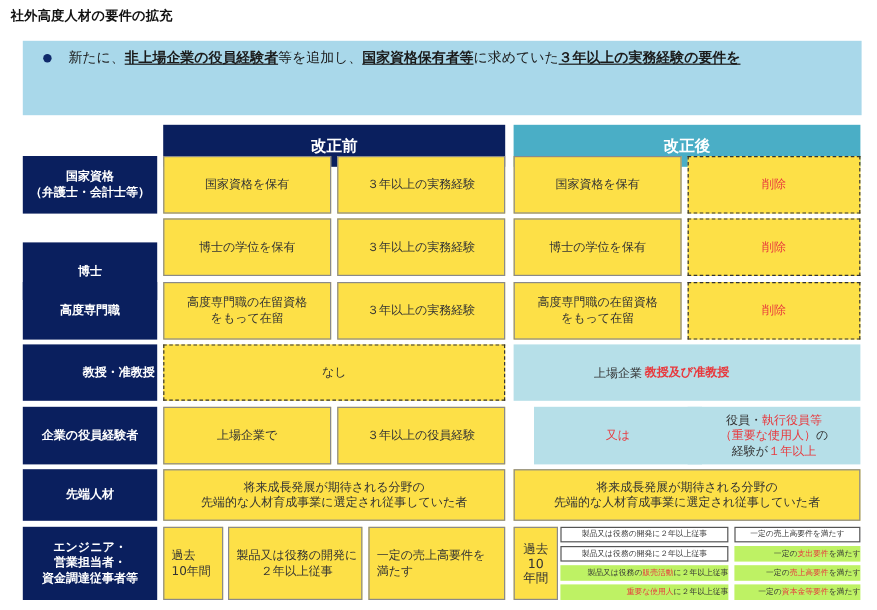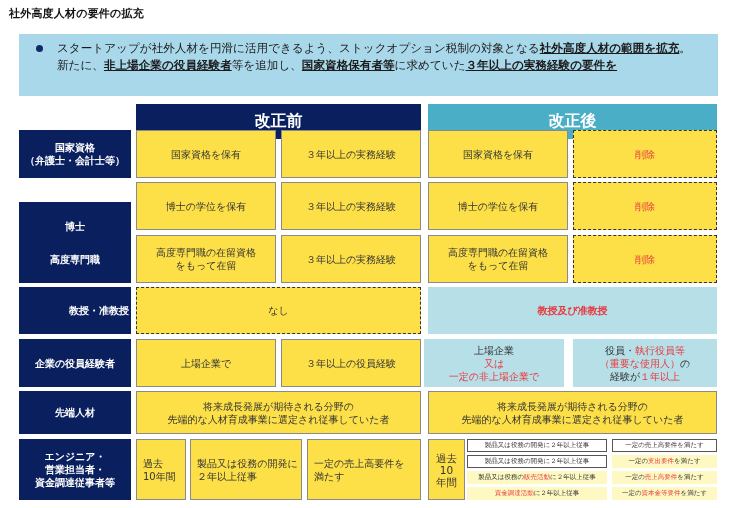--- a/index.html
+++ b/index.html
@@ -5,42 +5,41 @@
   * { box-sizing: border-box; margin: 0; padding: 0; }
   html, body { width: 731px; height: 508px; background: #ffffff; overflow: hidden; }
   body { position: relative; font-family: "DejaVu Sans", "Liberation Sans", sans-serif; color: #222; }
 
   .title { position: absolute; left: 9px; top: 6px; font-size: 11px; font-weight: bold; color: #111; letter-spacing: 0.2px; }
 
   .summary { position: absolute; left: 19px; top: 34px; width: 699px; height: 62px; background: #a9d8ea; padding: 6px 10px 0 38px; font-size: 11.6px; line-height: 17px; color: #1b1b1b; }
   .summary .bullet { position: absolute; left: 17px; top: 11px; width: 7px; height: 7px; border-radius: 50%; background: #0f2a6b; }
   .summary b { font-weight: bold; text-decoration: underline; }
 
-  .hdr { position: absolute; top: 104px; height: 35px; color: #fff; font-size: 16px; font-weight: bold; display: flex; align-items: center; justify-content: center; }
+  .hdr { position: absolute; top: 104px; height: 35px; color: #fff; font-size: 13px; font-weight: bold; display: flex; align-items: center; justify-content: center; }
   .hdr.before { left: 136px; width: 285px; background: #0a1f5e; }
   .hdr.after { left: 428px; width: 289px; background: #4aaec6; }
 
   .lbl { position: absolute; left: 19px; width: 112px; background: #0a1f5e; color: #fff; font-size: 10px; font-weight: bold; display: flex; align-items: center; justify-content: center; text-align: center; line-height: 13px; }
 
   .cell { position: absolute; border: 1px solid #8a8a8a; background: #fde047; font-size: 10px; color: #333; display: flex; align-items: center; justify-content: center; text-align: center; line-height: 13px; }
   .cell.dash { border: 1.5px dashed #333; }
   .cell.blue { background: #b6dfe8; border: none; }
   .red { color: #e8393d; }
 
   .sm { position: absolute; font-size: 6.5px; display: flex; align-items: center; justify-content: center; color: #333; border: 1px solid #555; background: #fff; }
-  .sm.blue { background: #fef9c3; border: none; }
+  .sm.blue { background: #bef264; border: none; justify-content: flex-end; }
 </style>
 </head>
 <body>
 
 <div class="title">社外高度人材の要件の拡充</div>
 
 <div class="summary">
   <span class="bullet"></span>
-  <div><span>スタートアップが社外人材を円滑に活用できるよう、ストックオプション税制の対象となる</span><b>社外高度人材の範囲を拡充</b><span>。</span></div>
   <div><span>新たに、</span><b>非上場企業の役員経験者</b><span>等を追加し、</span><b>国家資格保有者等</b><span>に求めていた</span><b>３年以上の実務経験の要件を</b></div>
 </div>
 
 <div class="hdr before">改正前</div>
 <div class="hdr after">改正後</div>
 
 <div class="lbl" style="top:130px;height:48px;white-space:pre-line;">国家資格
 （弁護士・会計士等）</div>
 <div class="cell" style="left:136px;top:130px;width:140px;height:48px;">国家資格を保有</div>
 <div class="cell" style="left:281px;top:130px;width:140px;height:48px;">３年以上の実務経験</div>
@@ -61,21 +60,21 @@
 をもって在留</div>
 <div class="cell dash red" style="left:573px;top:235px;width:144px;height:48px;">削除</div>
 
 <div class="lbl" style="top:287px;height:47px;padding-left:48px;">教授・准教授</div>
 <div class="cell dash" style="left:136px;top:287px;width:285px;height:47px;">なし</div>
 <div class="cell blue red" style="left:428px;top:287px;width:289px;height:47px;font-weight:bold;">教授及び准教授</div>
 
 <div class="lbl" style="top:339px;height:48px;">企業の役員経験者</div>
 <div class="cell" style="left:136px;top:339px;width:140px;height:48px;">上場企業で</div>
 <div class="cell" style="left:281px;top:339px;width:140px;height:48px;">３年以上の役員経験</div>
-<div class="cell blue" style="left:424px;top:339px;width:140px;height:48px;flex-direction:column;">
+<div class="cell blue" style="left:445px;top:339px;width:140px;height:48px;flex-direction:column;gap:39px;">
   <span>上場企業</span>
   <span class="red">又は</span>
   <span class="red">一定の非上場企業で</span>
 </div>
 <div class="cell blue" style="left:573px;top:339px;width:144px;height:48px;flex-direction:column;">
   <span><span>役員・</span><span class="red">執行役員等</span></span>
   <span><span class="red">（重要な使用人）</span><span>の</span></span>
   <span><span>経験が</span><span class="red">１年以上</span></span>
 </div>
 
@@ -83,21 +82,21 @@
 <div class="cell" style="left:136px;top:391px;width:285px;height:43px;white-space:pre-line;">将来成長発展が期待される分野の
 先端的な人材育成事業に選定され従事していた者</div>
 <div class="cell" style="left:428px;top:391px;width:289px;height:43px;white-space:pre-line;">将来成長発展が期待される分野の
 先端的な人材育成事業に選定され従事していた者</div>
 
 <div class="lbl" style="top:439px;height:61px;white-space:pre-line;">エンジニア・
 営業担当者・
 資金調達従事者等</div>
 <div class="cell" style="left:136px;top:439px;width:50px;height:61px;white-space:pre-line;justify-content:flex-start;padding-left:6px;text-align:left;">過去
 10年間</div>
-<div class="cell" style="left:190px;top:439px;width:112px;height:61px;white-space:pre-line;justify-content:flex-start;padding-left:6px;text-align:left;">製品又は役務の開発に
+<div class="cell" style="left:190px;top:439px;width:112px;height:61px;white-space:pre-line;justify-content:flex-start;padding-left:6px;text-align:center;">製品又は役務の開発に
 ２年以上従事</div>
 <div class="cell" style="left:307px;top:439px;width:114px;height:61px;white-space:pre-line;justify-content:flex-start;padding-left:6px;text-align:left;">一定の売上高要件を
 満たす</div>
 
 <div class="cell" style="left:428px;top:439px;width:37px;height:61px;white-space:pre-line;font-size:10.5px;line-height:12px;">過去
 10
 年間</div>
 
 <div class="sm" style="left:467px;top:439px;width:140px;height:13px;">製品又は役務の開発に２年以上従事</div>
 <div class="sm" style="left:612px;top:439px;width:105px;height:13px;">一定の売上高要件を満たす</div>
@@ -115,20 +114,20 @@
     <span>に２年以上従事</span>
   </div>
 <div class="sm blue" style="left:612px;top:471px;width:105px;height:13px;">
     <span>一定の</span>
     <span class="red">売上高要件</span>
     <span>を満たす</span>
   </div>
 
 <div class="sm blue" style="left:467px;top:487px;width:140px;height:13px;">
     <span></span>
-    <span class="red">資金調達活動</span>
+    <span class="red">重要な使用人</span>
     <span>に２年以上従事</span>
   </div>
 <div class="sm blue" style="left:612px;top:487px;width:105px;height:13px;">
     <span>一定の</span>
     <span class="red">資本金等要件</span>
     <span>を満たす</span>
   </div>
 
 </body></html>

